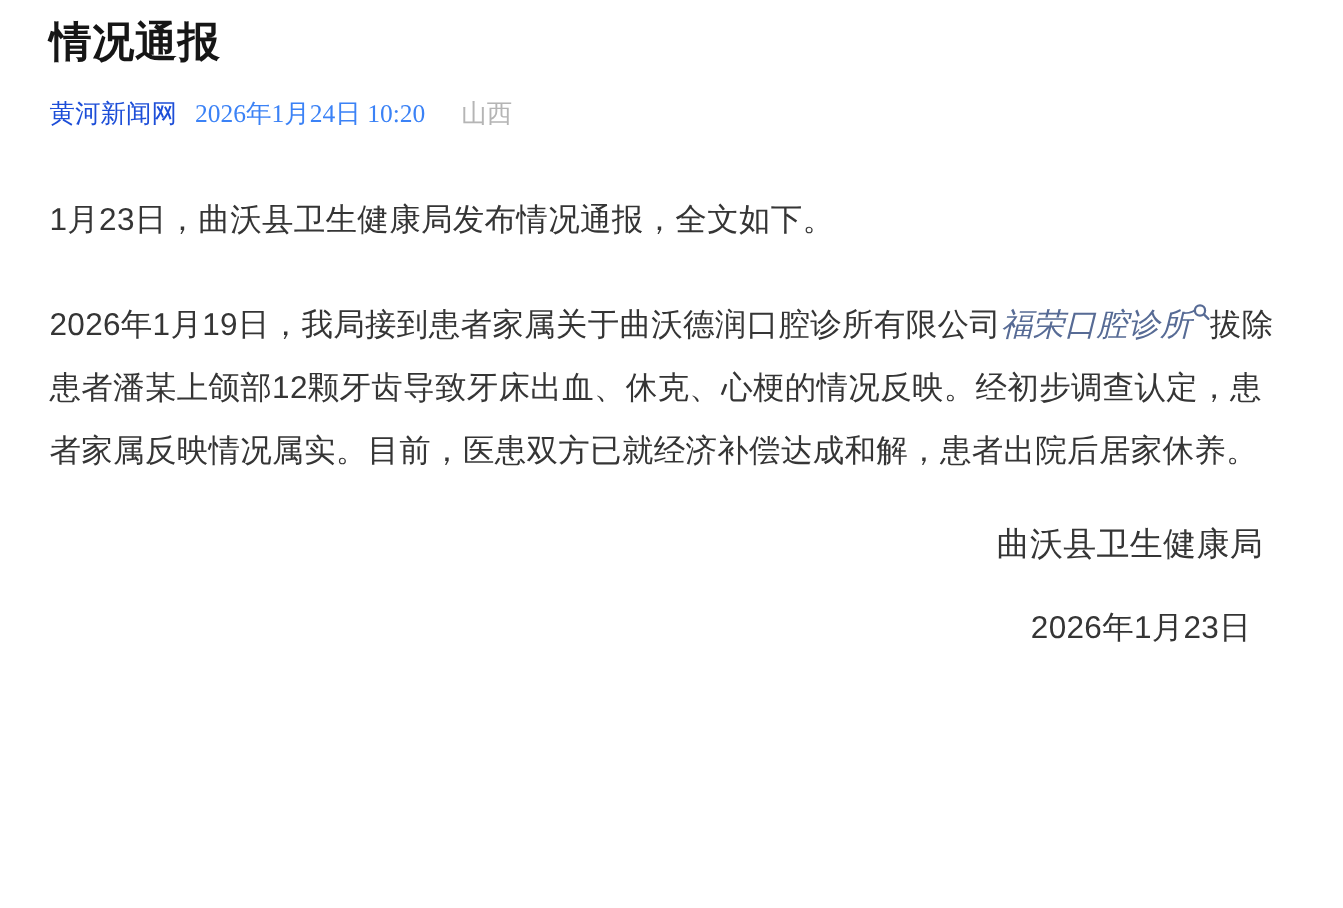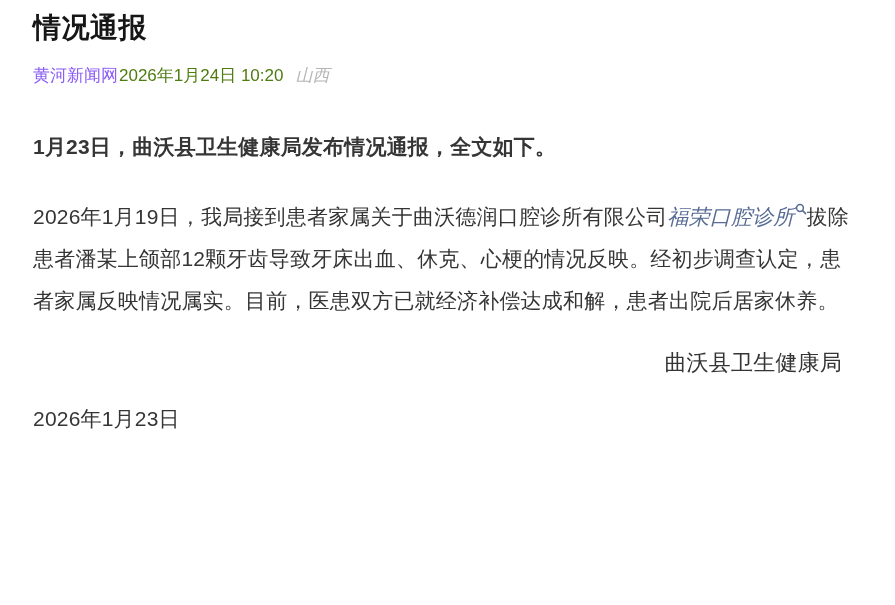--- a/index.html
+++ b/index.html
@@ -34,46 +34,45 @@
   }
 
   
   .meta {
     margin-top: 17px;
     font-size: 17px;
     line-height: 24px;
     white-space: nowrap;
   }
   .meta .source {
-    color: #8b5cf6;
+    color: #1d4ed8;
     text-decoration: none;
     cursor: pointer;
-    margin-right: 1px;
+    margin-right: 12px;
   }
   .meta .datetime {
-    color: #4d7c0f;
-    margin-right: 12px;
+    color: #3b82f6;
+    margin-right: 24px;
+    font-family: Liberation Serif, serif;
   }
   .meta .location {
     color: #b5b5b5;
-    font-style: italic;
   }
 
   
   .para {
     font-size: 21px;
     line-height: 42px;
     color: #353535;
     margin: 28px 0 0 0;
     letter-spacing: 0.2px;
     word-break: break-all;
   }
   .para.first {
     margin-top: 38px;
-    font-weight: bold;
   }
   .entity-link {
     color: #576b95;
     text-decoration: none;
     cursor: pointer;
     white-space: nowrap;
     font-style: italic;
   }
   .sup-icon {
     display: inline-block;
@@ -93,21 +92,21 @@
     color: #353535;
     text-align: right;
     letter-spacing: 0.2px;
   }
   .sign-date {
     margin-top: 14px;
     padding-right: 28px;
     font-size: 21px;
     line-height: 42px;
     color: #353535;
-    text-align: left;
+    text-align: right;
     letter-spacing: 0.2px;
   }
 </style>
 </head>
 <body>
 
 <div class="article">
 
   <h1 class="title">情况通报</h1>
 

